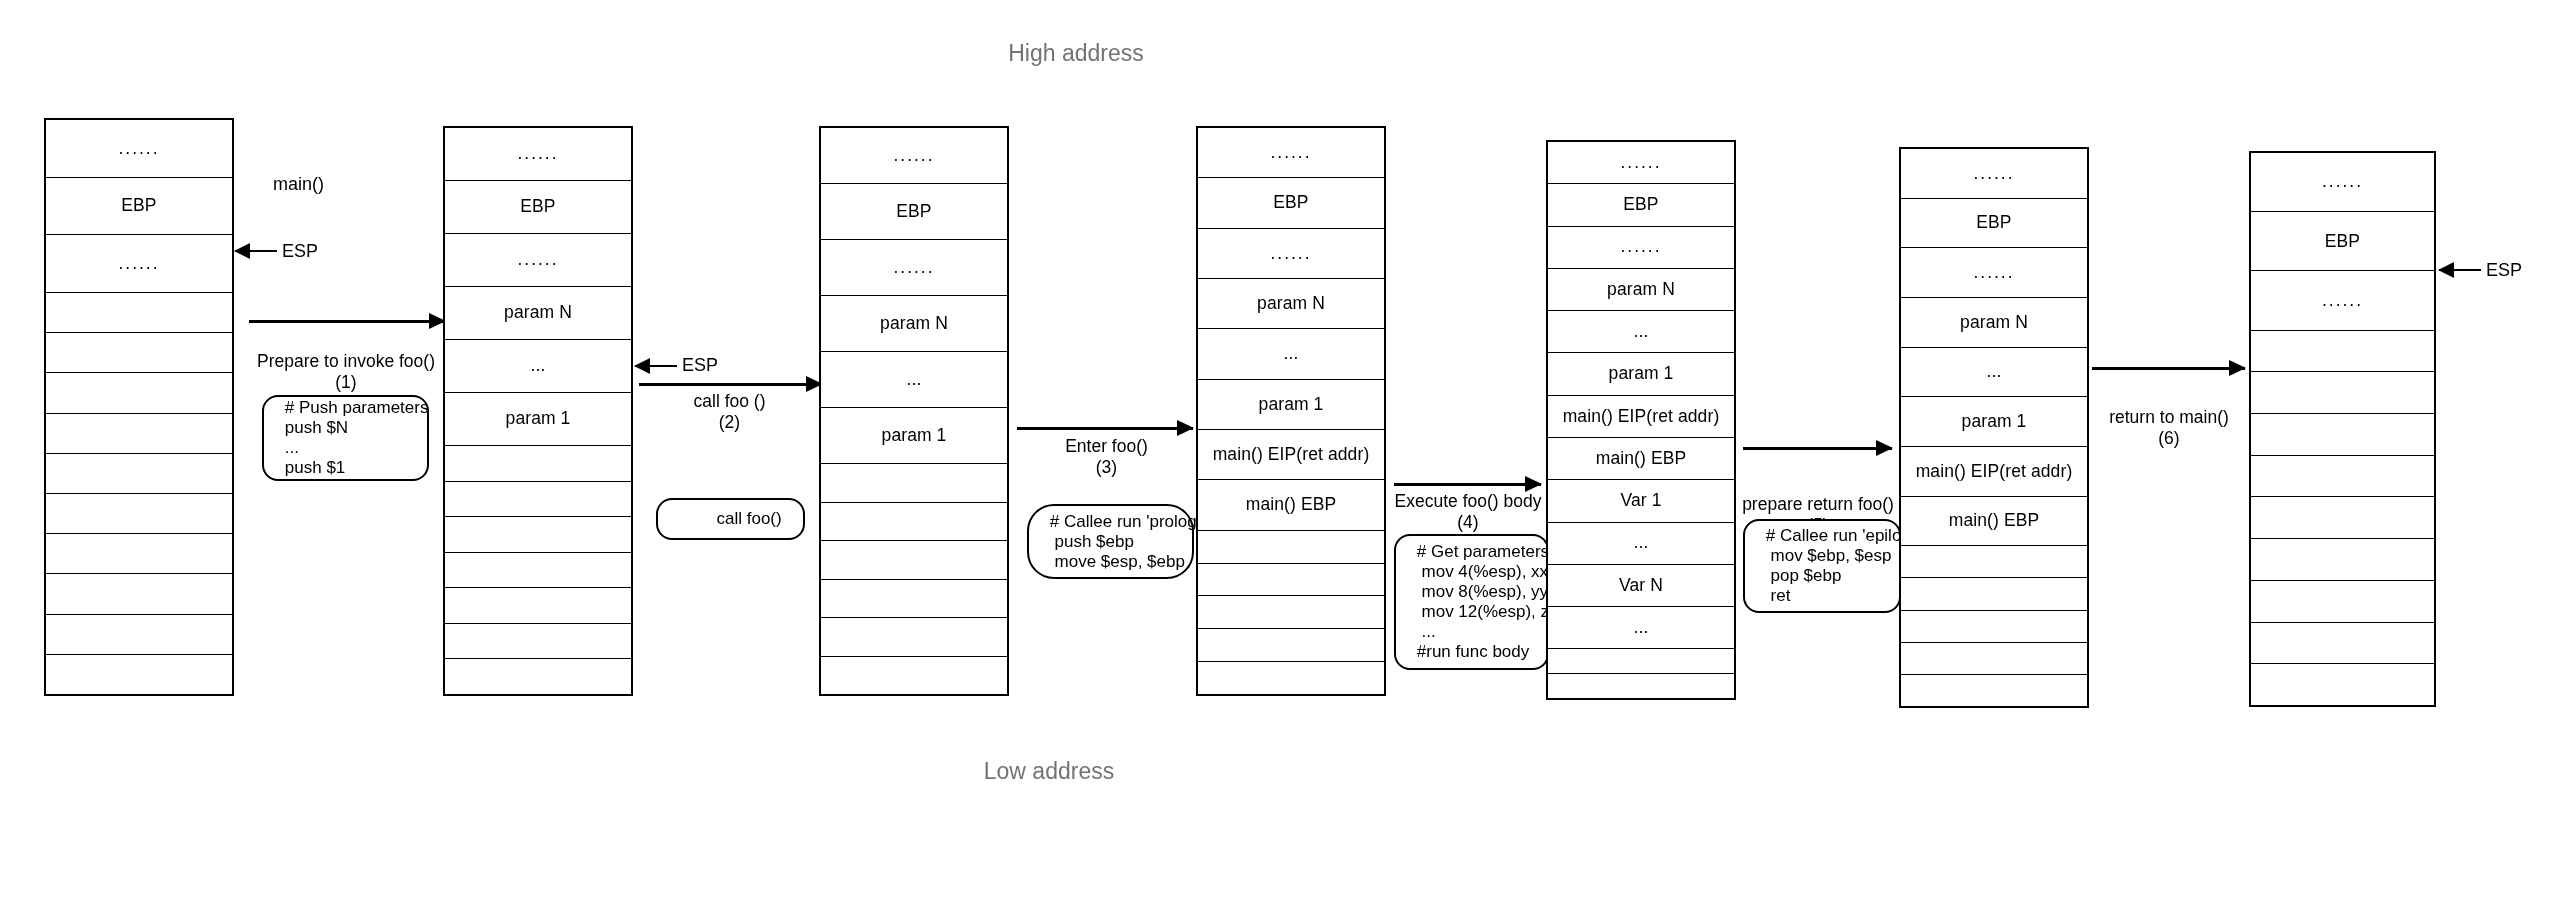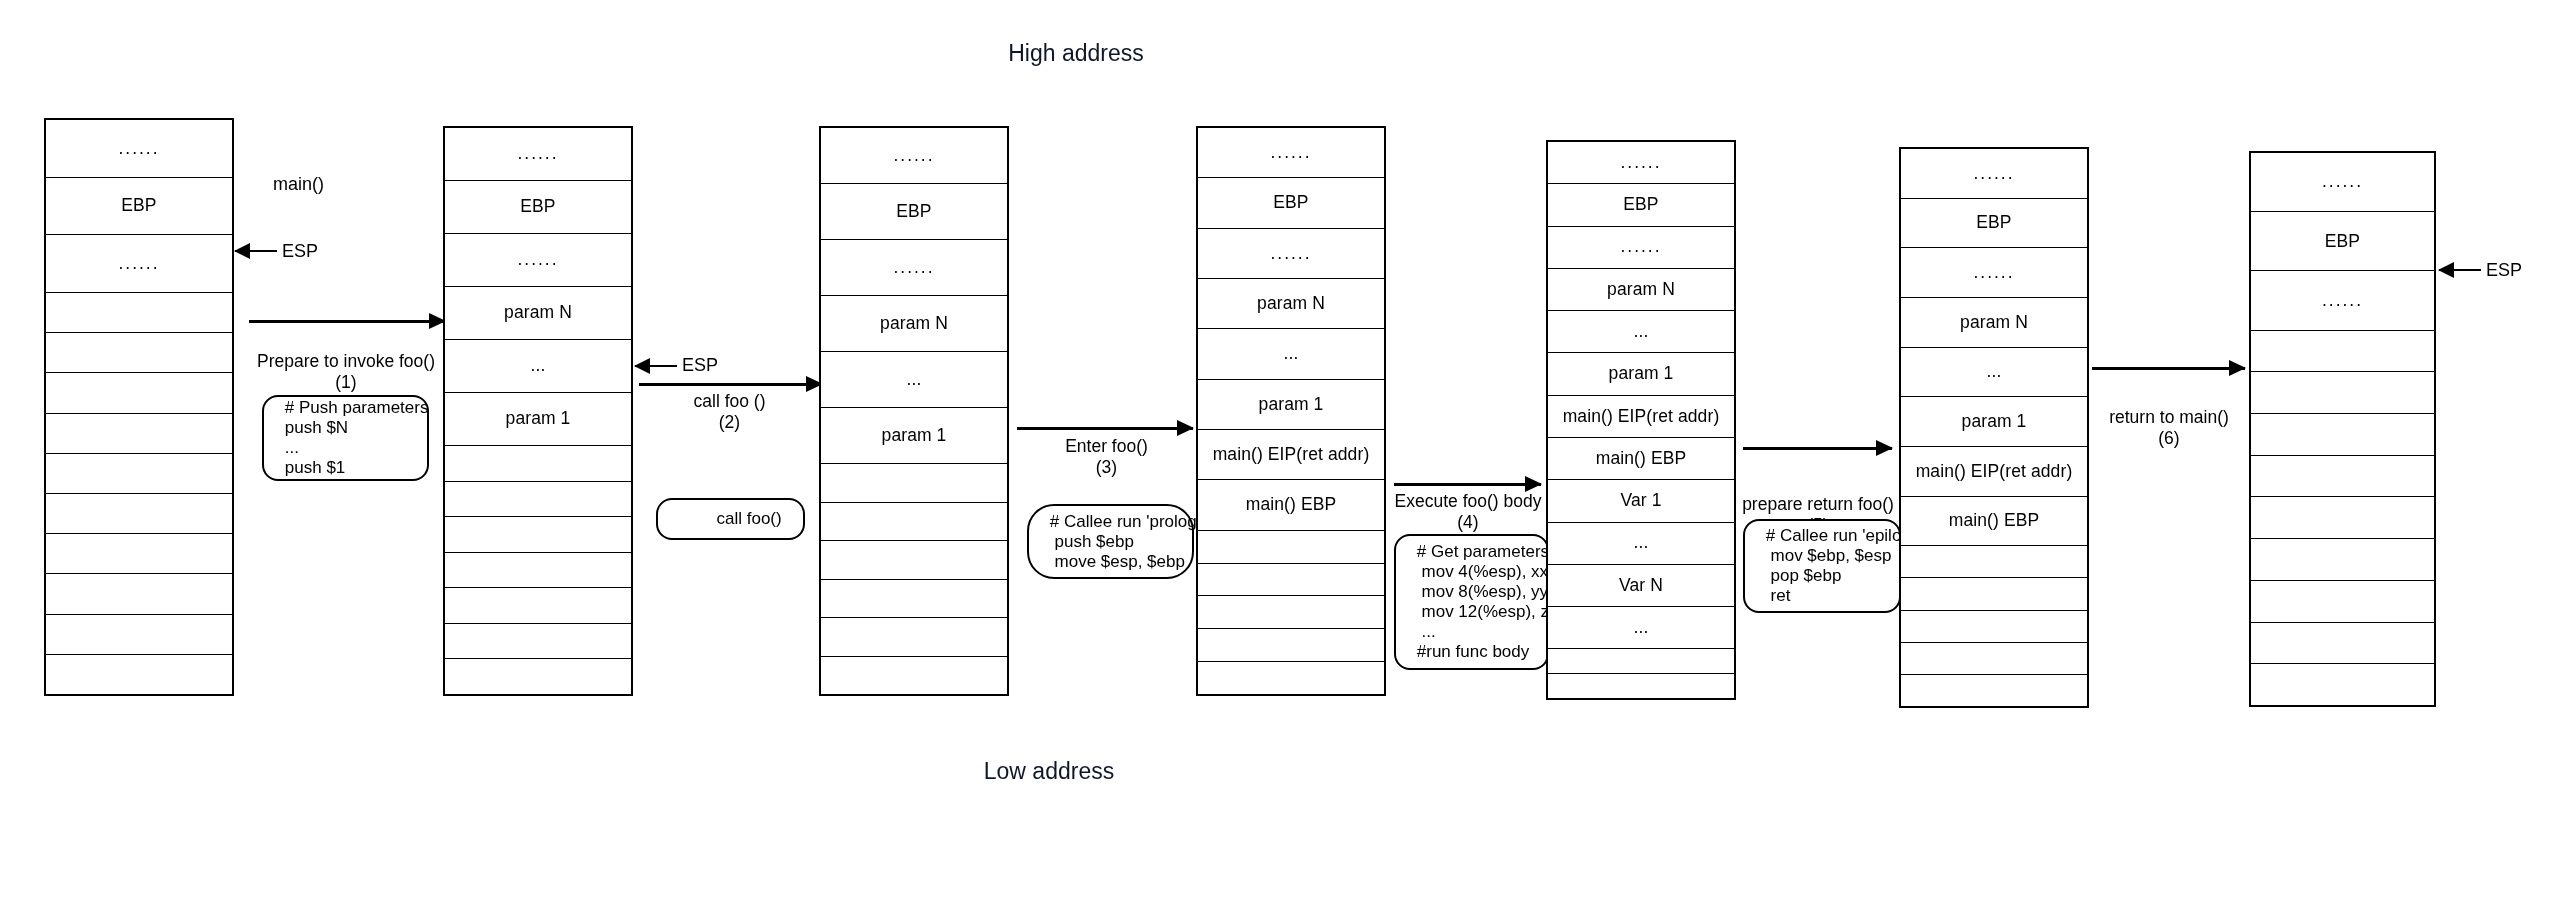--- a/index.html
+++ b/index.html
@@ -11,21 +11,21 @@
     position:relative;
     overflow:hidden;
   }
   .canvas{position:absolute;left:0;top:0;width:2576px;height:921px;}
 
   
   .addr-label{
     position:absolute;
     font-size:23px;
     line-height:23px;
-    color:#0f172a;
+    color:#737373;
     white-space:nowrap;
     text-align:center;
   }
 
   
   .stack{
     position:absolute;
     border:2.7px solid #000;
     box-sizing:border-box;
     background:#fff;

